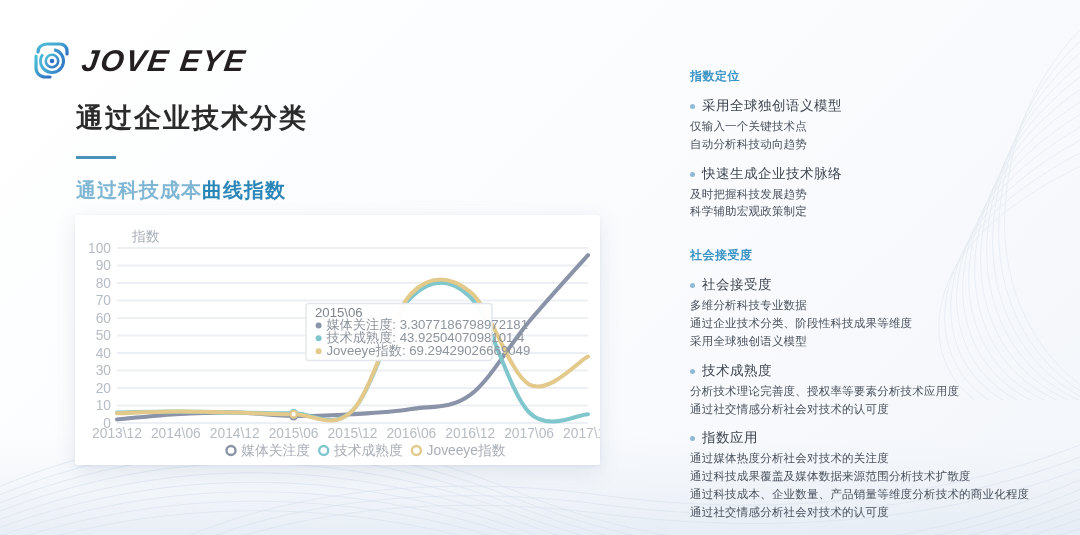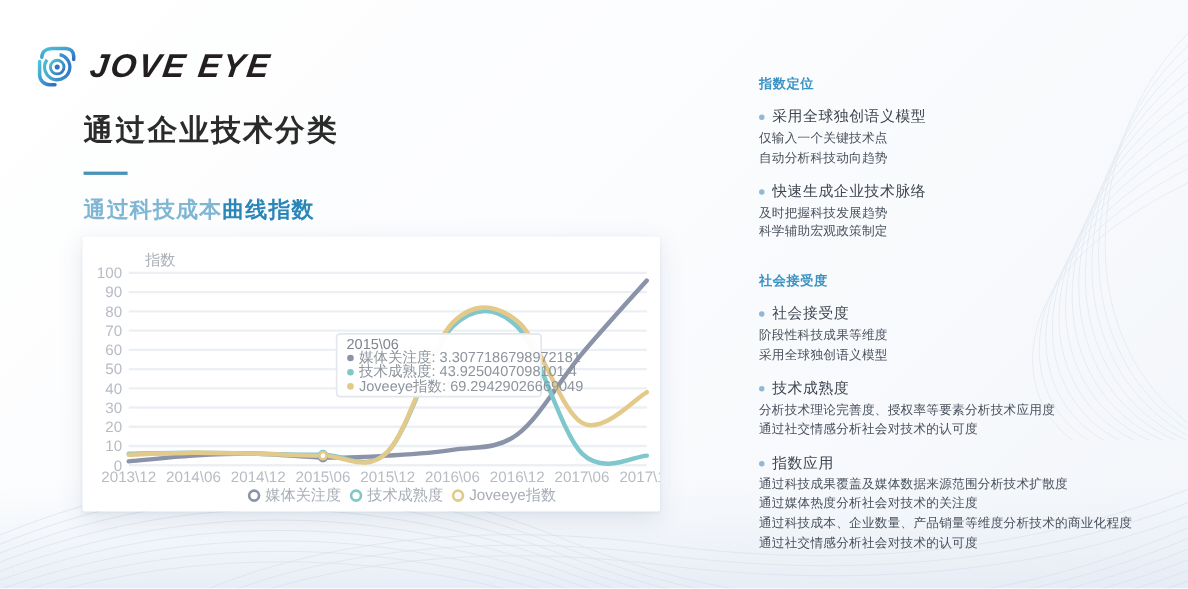--- a/index.html
+++ b/index.html
@@ -251,42 +251,43 @@
     </div>
     <div id="apply-block">
       <div class="panel-head">社会接受度</div>
       <div id="apply-groups">
           <div class="bullet-group">
             <div class="bullet-row">
               <span class="dot"></span>
               <span class="bullet-lead">社会接受度</span>
             </div>
             <div class="sub-lines">
-              <div class="sub-line">阶段性科技成果等维度</div>
+              <div class="sub-line">多维分析科技专业数据</div>
+              <div class="sub-line">通过企业技术分类、阶段性科技成果等维度</div>
               <div class="sub-line">采用全球独创语义模型</div>
             </div>
           </div>
           <div class="bullet-group">
             <div class="bullet-row">
               <span class="dot"></span>
               <span class="bullet-lead">技术成熟度</span>
             </div>
             <div class="sub-lines">
               <div class="sub-line">分析技术理论完善度、授权率等要素分析技术应用度</div>
               <div class="sub-line">通过社交情感分析社会对技术的认可度</div>
             </div>
           </div>
           <div class="bullet-group">
             <div class="bullet-row">
               <span class="dot"></span>
               <span class="bullet-lead">指数应用</span>
             </div>
             <div class="sub-lines">
+              <div class="sub-line">通过媒体热度分析社会对技术的关注度</div>
               <div class="sub-line">通过科技成果覆盖及媒体数据来源范围分析技术扩散度</div>
-              <div class="sub-line">通过媒体热度分析社会对技术的关注度</div>
               <div class="sub-line">通过科技成本、企业数量、产品销量等维度分析技术的商业化程度</div>
               <div class="sub-line">通过社交情感分析社会对技术的认可度</div>
             </div>
           </div>
         </div>
     </div>
   </div>
 
 </div>
 

